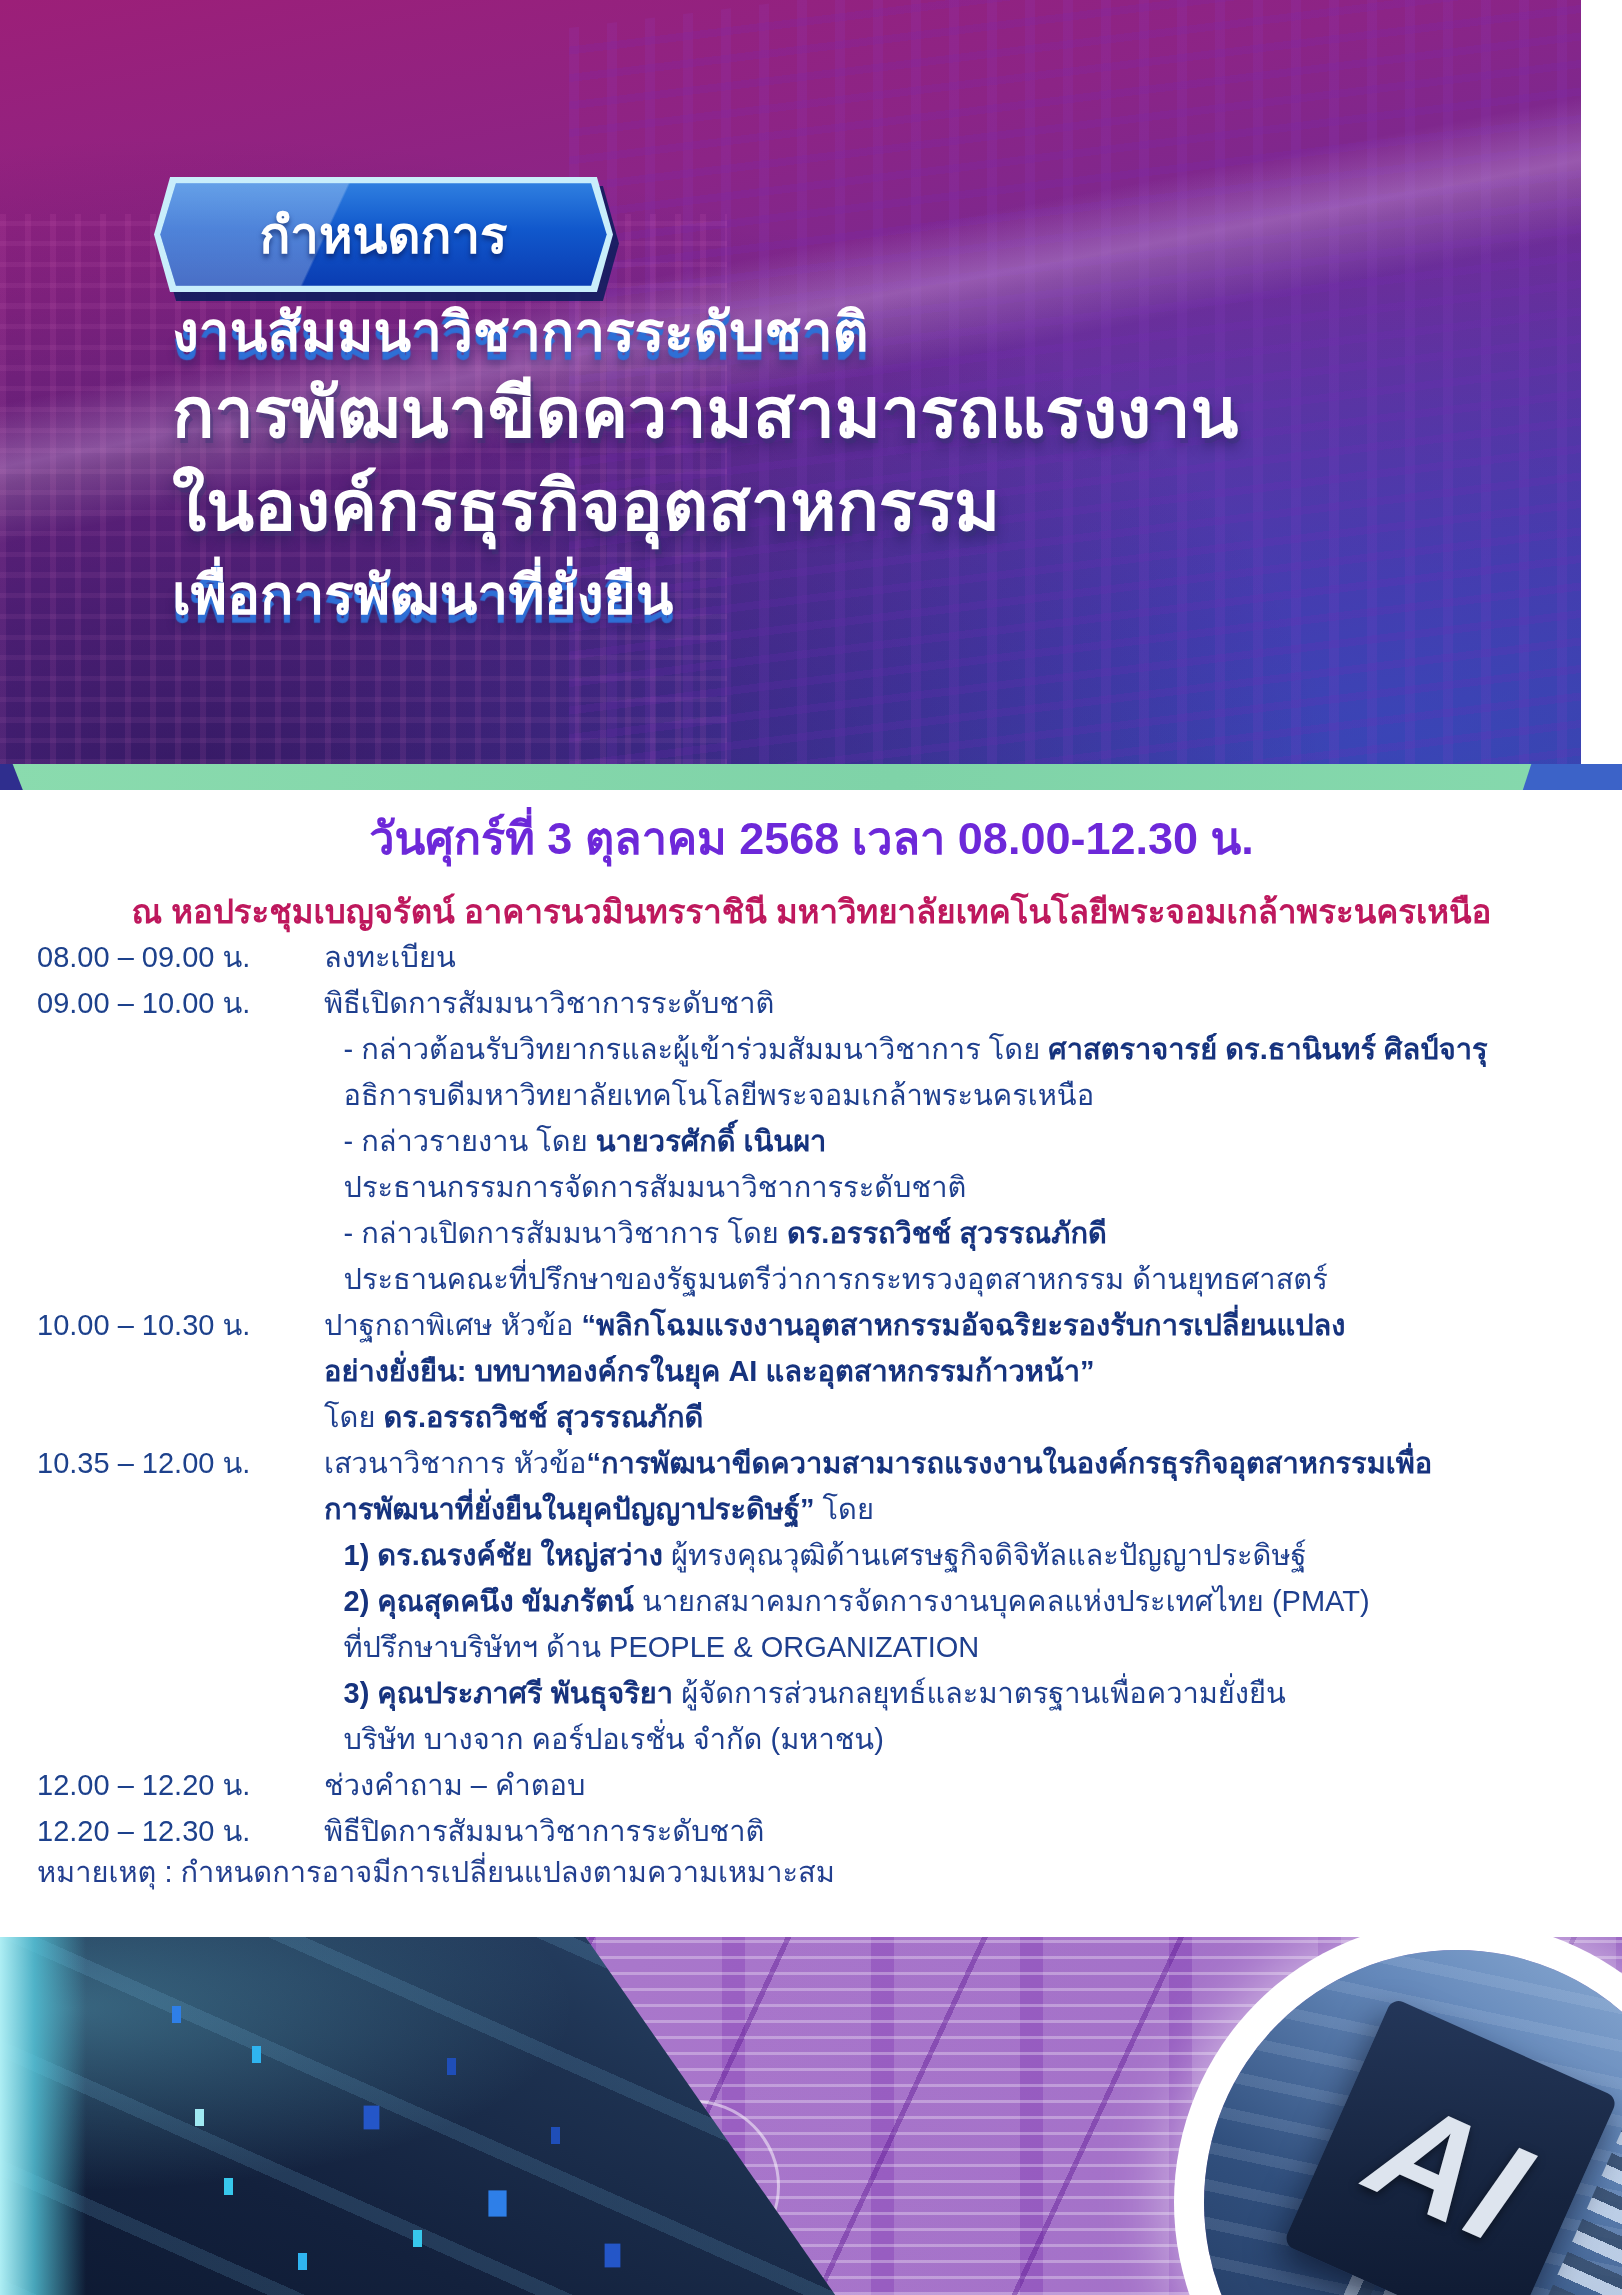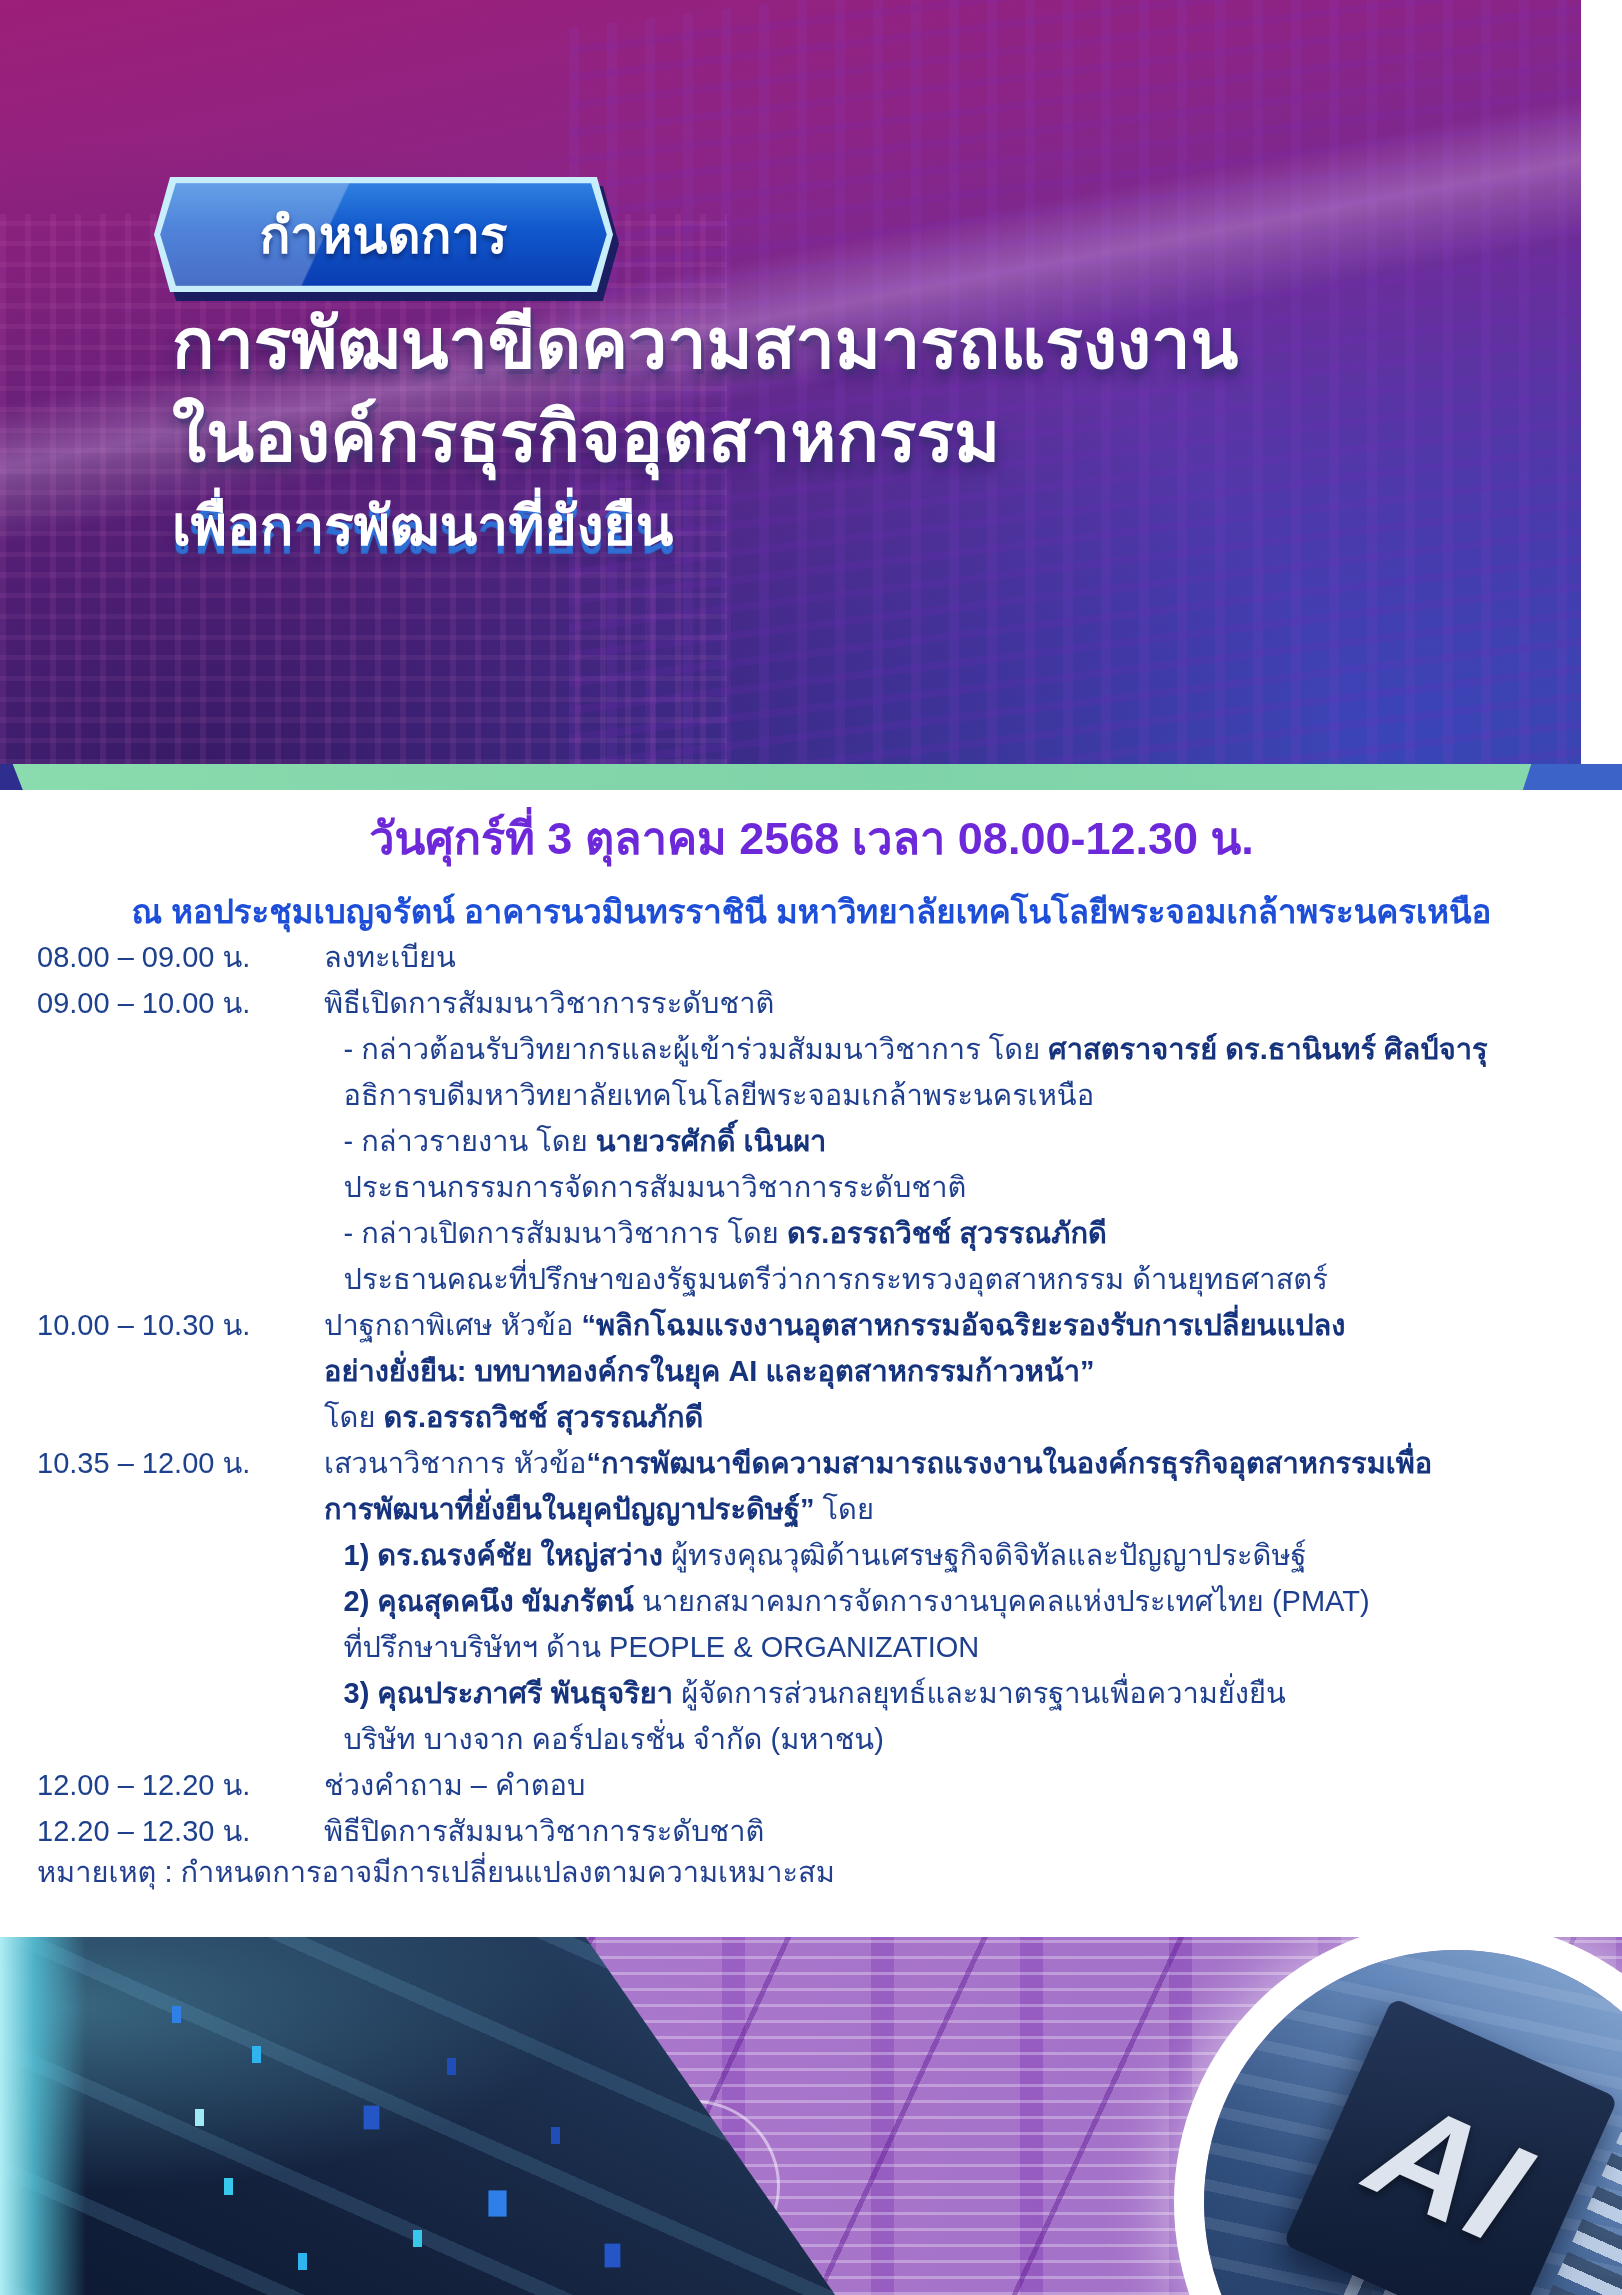--- a/index.html
+++ b/index.html
@@ -92,21 +92,21 @@
     content:"";position:absolute;right:-10.3px;top:0;width:106px;height:100%;
     background:var(--band_right_blue);transform:skewX(-18deg);
   }
   
   .date-line{
     position:absolute;left:0;top:802px;width:1623px;text-align:center;
     font-size:45px;font-weight:800;color:#6d28d9;
   }
   .venue-line{
     position:absolute;left:0;top:885px;width:1623px;text-align:center;
-    font-size:33px;font-weight:700;color:#1d4ed8;
+    font-size:33px;font-weight:700;color:#be185d;
   }
   
   .schedule{position:absolute;left:37px;top:934px;width:1561px;color:var(--text_navy);}
   .row{display:flex;align-items:flex-start;}
   .time{flex:0 0 287px;font-size:29px;line-height:46px;white-space:nowrap;color:#1d418c;}
   .content{flex:1;font-size:29px;line-height:46px;}
   .line{white-space:nowrap;}
   .line.ind{padding-left:19.5px;}
   .content .b{font-weight:800;color:var(--text_navy_bold);}
   .note-line{
@@ -180,20 +180,21 @@
   <div class="hdr-streak"></div>
 
   <div class="badge">
     <div class="badge-out"></div>
     <div class="badge-in">
       <span class="badge-label">กำหนดการ</span>
     </div>
   </div>
 
   <div class="title">
+    <div class="t-sm">งานสัมมนาวิชาการระดับชาติ</div>
     <div class="t-lg">การพัฒนาขีดความสามารถแรงงาน</div>
     <div class="t-lg">ในองค์กรธุรกิจอุตสาหกรรม</div>
     <div class="t-sm t-sm2">เพื่อการพัฒนาที่ยั่งยืน</div>
   </div>
 </div>
 
 <div class="band"></div>
 
 <div class="date-line">วันศุกร์ที่ 3 ตุลาคม 2568 เวลา 08.00-12.30 น.</div>
 <div class="venue-line">ณ หอประชุมเบญจรัตน์ อาคารนวมินทรราชินี มหาวิทยาลัยเทคโนโลยีพระจอมเกล้าพระนครเหนือ</div>

